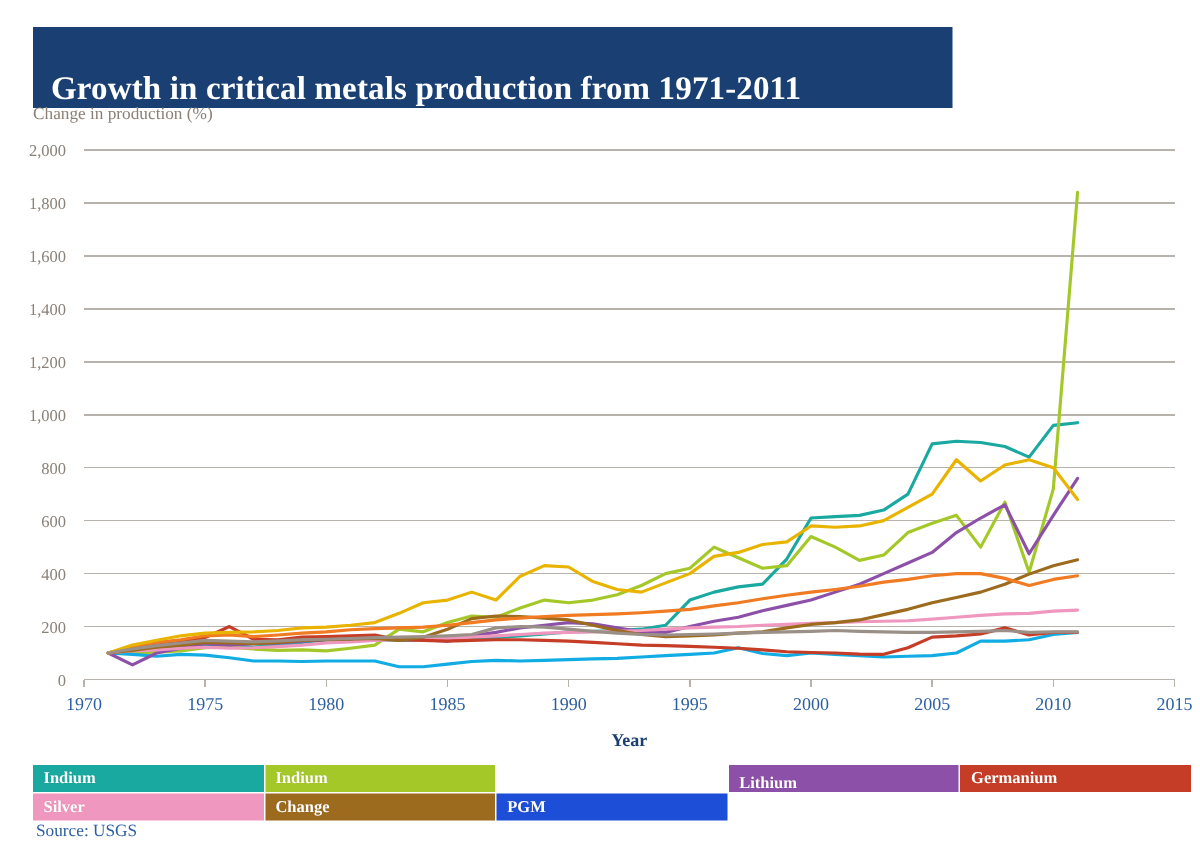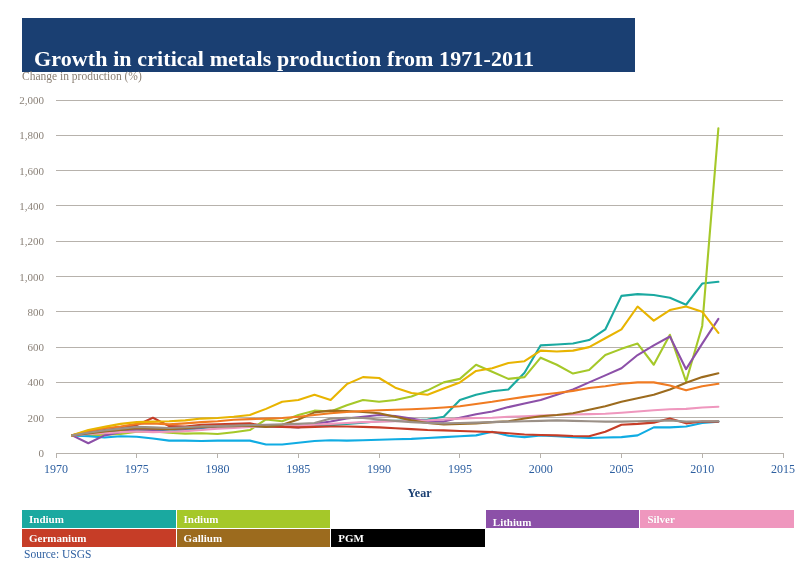--- a/index.html
+++ b/index.html
@@ -179,29 +179,29 @@
       </div>
       <div class="legend-cell" style="background: rgb(165, 200, 41);">
         <span>Indium</span>
       </div>
       <div class="legend-cell" style="background: rgb(16, 172, 227); margin-top: 32px;">
         <span>Tellurium</span>
       </div>
       <div class="legend-cell" style="background: rgb(140, 80, 168); align-items: flex-end;">
         <span>Lithium</span>
       </div>
+      <div class="legend-cell" style="background: rgb(198, 61, 39);">
+        <span>Germanium</span>
+      </div>
       <div class="legend-cell" style="background: rgb(239, 151, 190);">
         <span>Silver</span>
       </div>
-      <div class="legend-cell" style="background: rgb(198, 61, 39);">
-        <span>Germanium</span>
-      </div>
       <div class="legend-cell" style="background: rgb(156, 107, 30);">
-        <span>Gallium</span>
-      </div>
-      <div class="legend-cell" style="background: #000000;">
+        <span>Change</span>
+      </div>
+      <div class="legend-cell" style="background: #1d4ed8;">
         <span>PGM</span>
       </div>
     </div>
 
   <div class="source">Source: USGS</div>
 
 </div>
 
 </body></html>

